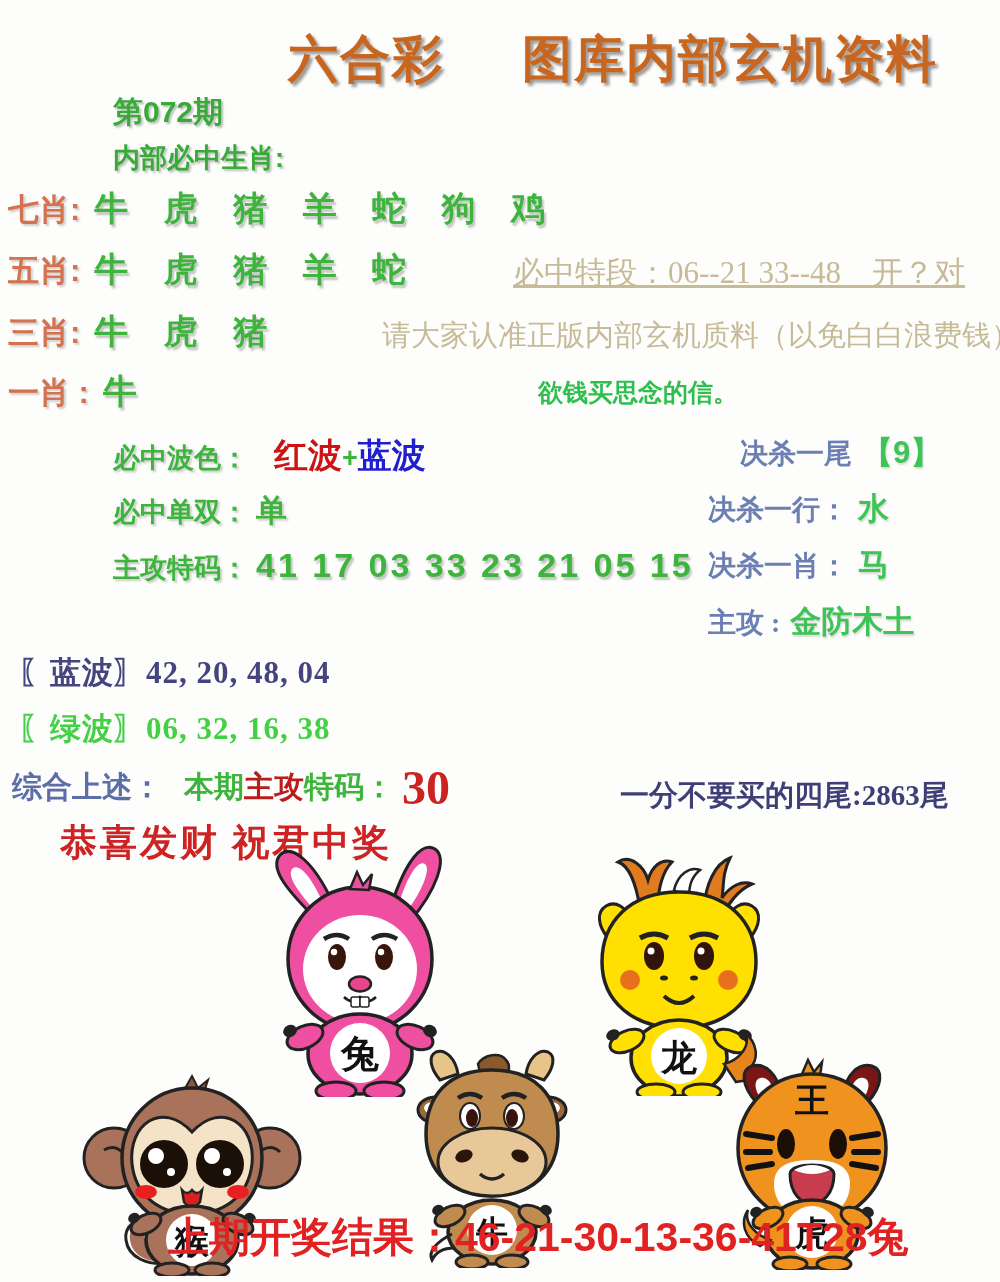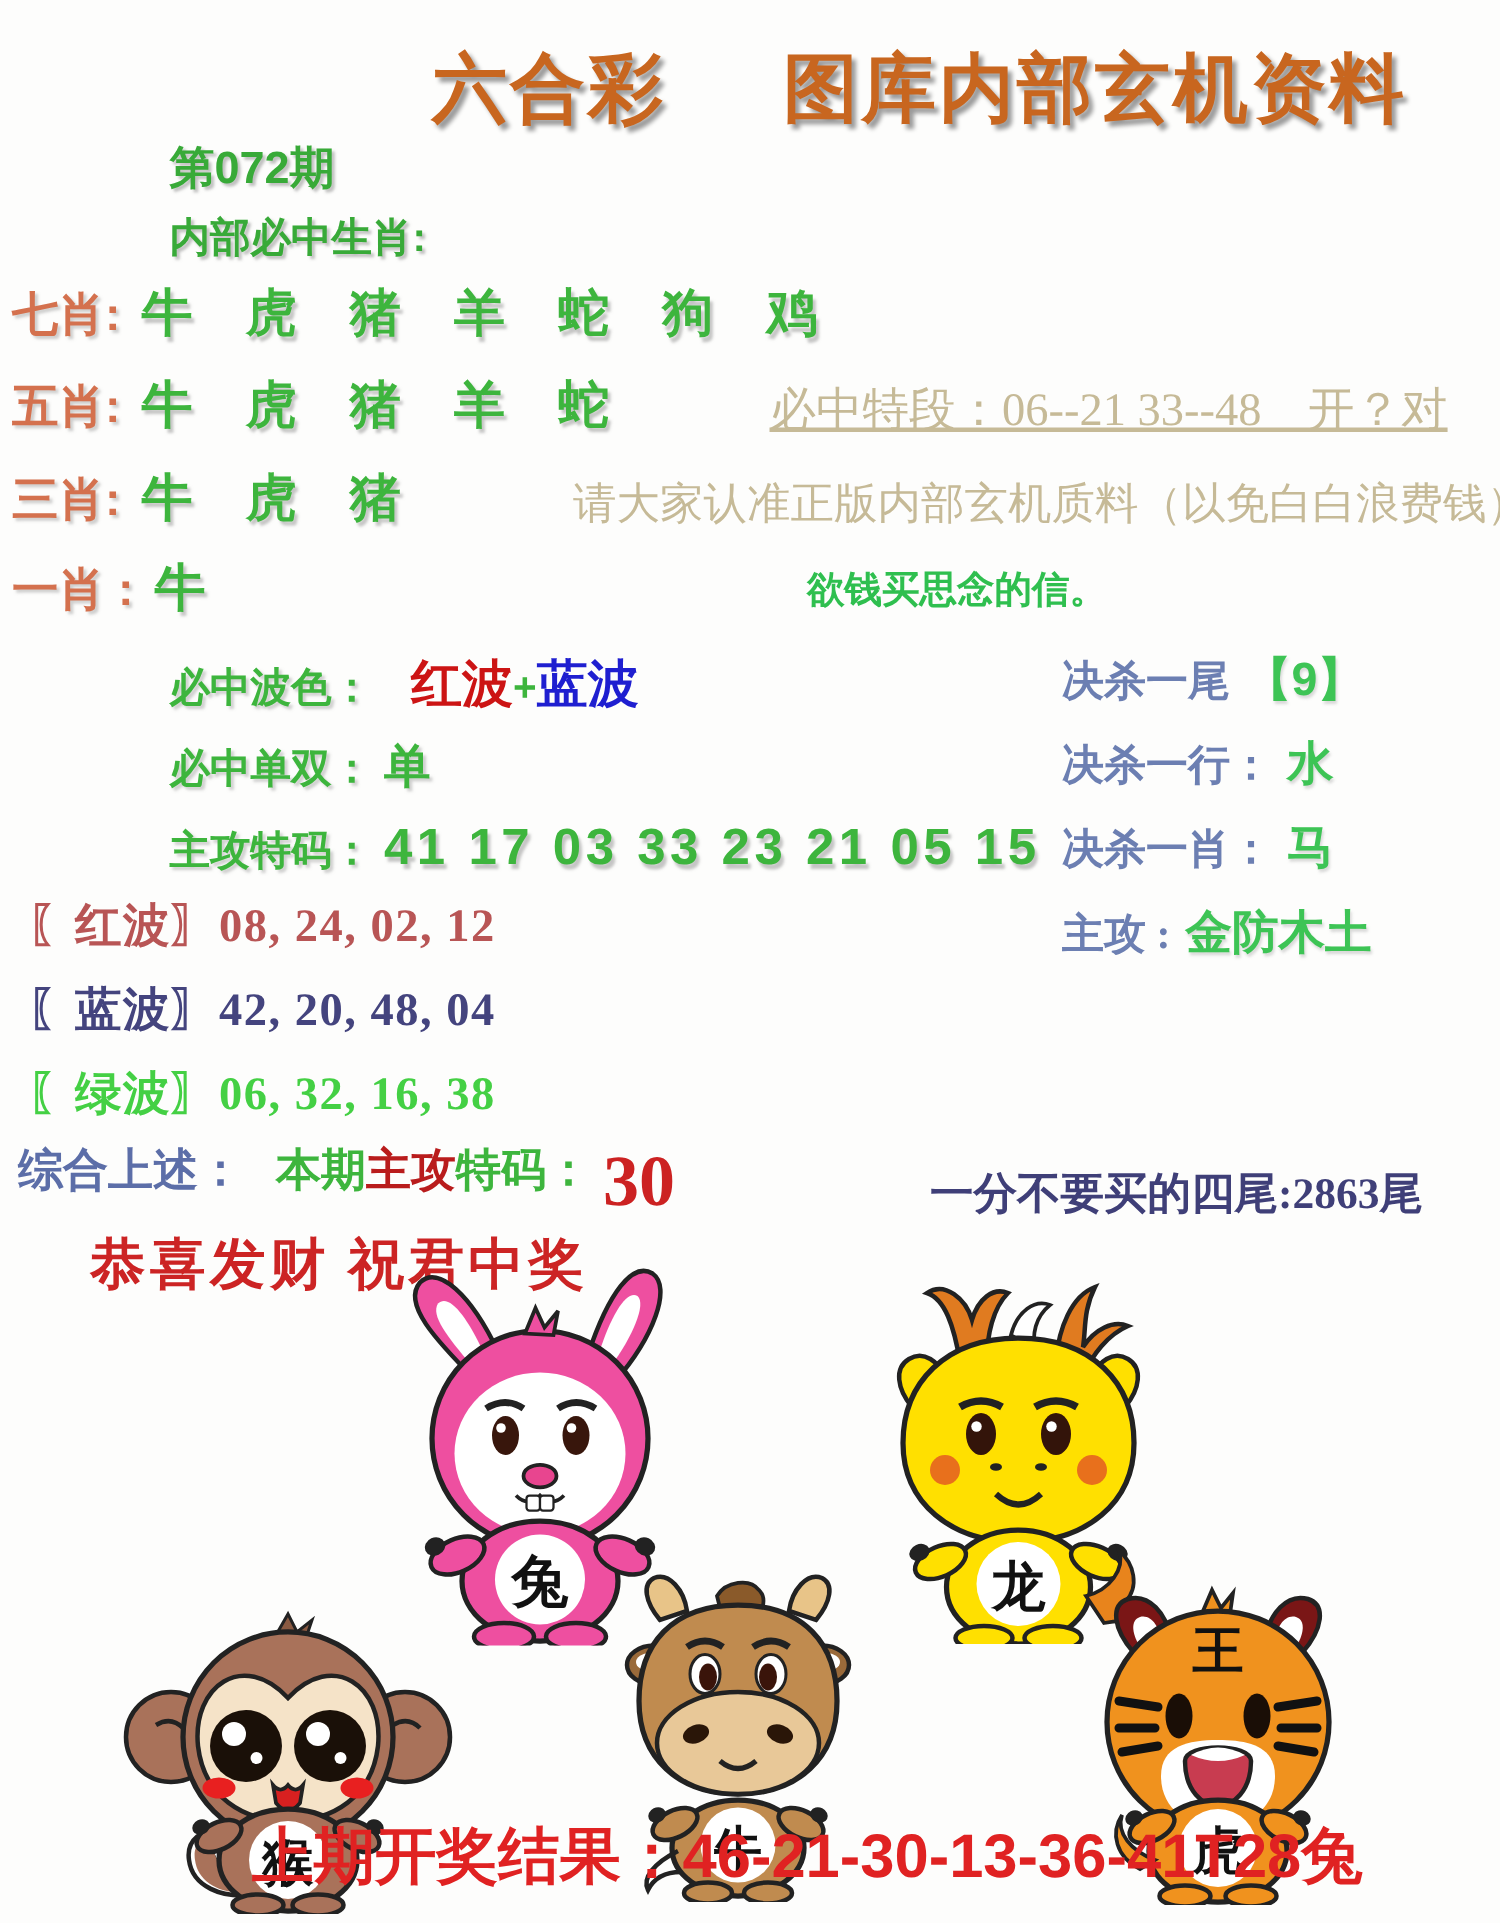--- a/index.html
+++ b/index.html
@@ -43,30 +43,30 @@
   .pvalue{font-size:31px;color:#3db53d;margin-left:8px;text-shadow:2px 2px 2px rgba(160,160,160,.5);}
   .pick-special{top:546px;}
   .pnums{font-size:34px;color:#3db53d;margin-left:8px;letter-spacing:3px;
          text-shadow:2px 3px 2px rgba(150,150,150,.55);}
 
   
   .krow{left:708px;}
   .klabel{font-size:28px;font-weight:bold;color:#6c7fb2;}
   .kvalue{font-size:31px;font-weight:bold;color:#3dc455;margin-left:10px;
           text-shadow:1px 2px 2px rgba(170,170,170,.45);}
-  .kr0{top:432px;} .kr1{top:488px;} .kr2{top:544px;} .kr3{top:601px;}
+  .kr0{top:432px;margin-left:32px;} .kr1{top:488px;} .kr2{top:544px;} .kr3{top:601px;}
 
   
   .waverow{left:18px;font-size:31px;font-weight:bold;letter-spacing:1px;}
   .wr0{top:596px;color:#b85555;}
   .wr1{top:652px;color:#44447e;}
   .wr2{top:708px;color:#44d044;}
 
   
-  .summary{top:760px;left:12px;display:flex;align-items:flex-start;font-weight:bold;}
+  .summary{top:760px;left:12px;display:flex;align-items:center;font-weight:bold;}
   .sum-prefix{font-size:30px;color:#5c6ea8;margin-right:22px;}
   .sum-a{font-size:30px;color:#3db53d;}
   .sum-b{font-size:30px;color:#b91c1c;}
   .sum-num{font-size:48px;color:#cc2222;margin-left:8px;}
   .avoid{top:776px;left:620px;font-size:29px;font-weight:bold;color:#3f3f78;}
   .blessing{top:806px;left:60px;font-size:37px;font-weight:bold;color:#cc2424;letter-spacing:3px;margin-top:12px;}
 
   
   .footer{top:1210px;left:168px;font-size:41px;font-weight:bold;color:#e02222;z-index:30;
           font-family:"Liberation Sans", sans-serif;}
@@ -124,23 +124,20 @@
   <div class="abs krow kr1">
     <span class="klabel">决杀一行：</span><span class="kvalue sans">水</span>
   </div>
   <div class="abs krow kr2">
     <span class="klabel">决杀一肖：</span><span class="kvalue sans">马</span>
   </div>
   <div class="abs krow kr3">
     <span class="klabel">主攻 :</span><span class="kvalue sans">金防木土</span>
   </div>
 
-  <div class="abs waverow wr0">
-    <span>〖红波〗</span><span>08,  24,  02,  12</span>
-  </div>
   <div class="abs waverow wr1">
     <span>〖蓝波〗</span><span>42,  20,  48,  04</span>
   </div>
   <div class="abs waverow wr2">
     <span>〖绿波〗</span><span>06,  32,  16,  38</span>
   </div>
 
   <div class="abs summary">
     <span class="sum-prefix">综合上述：</span>
     <span class="sum-a">本期</span>

